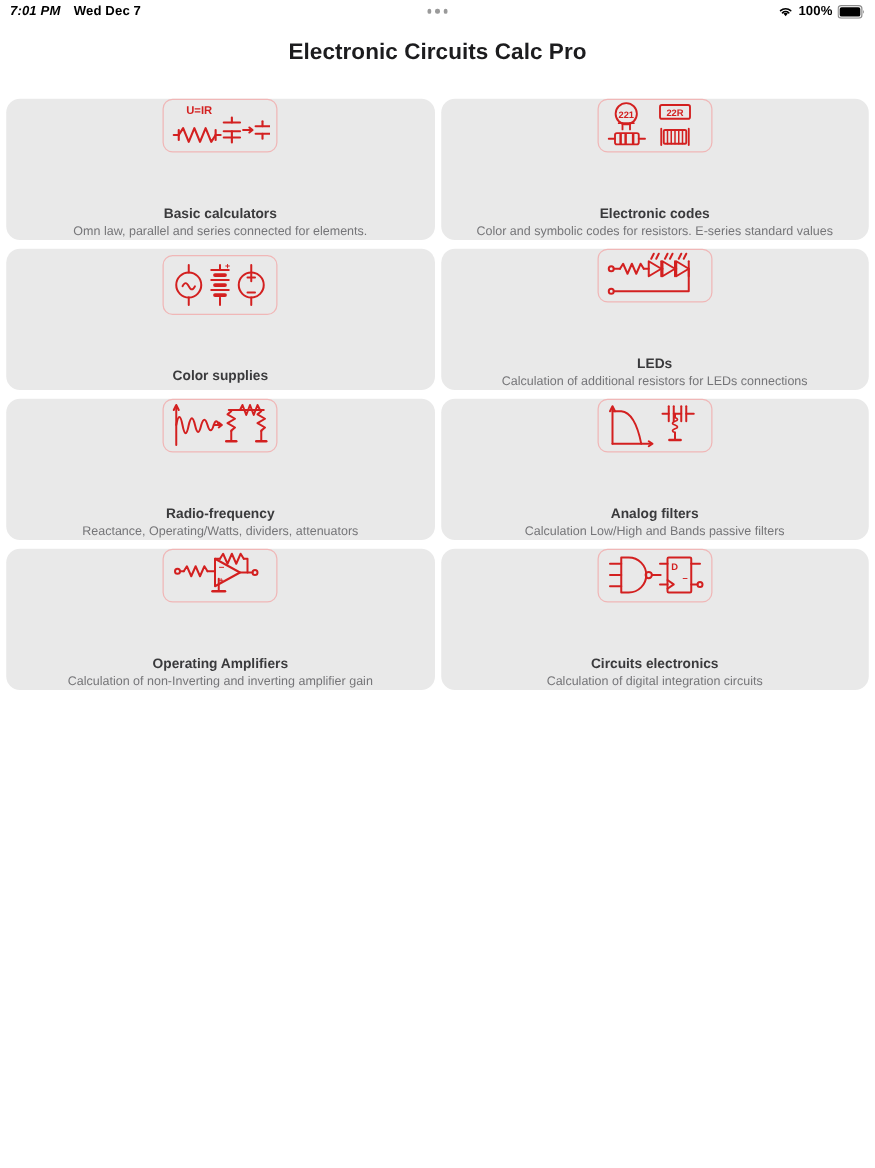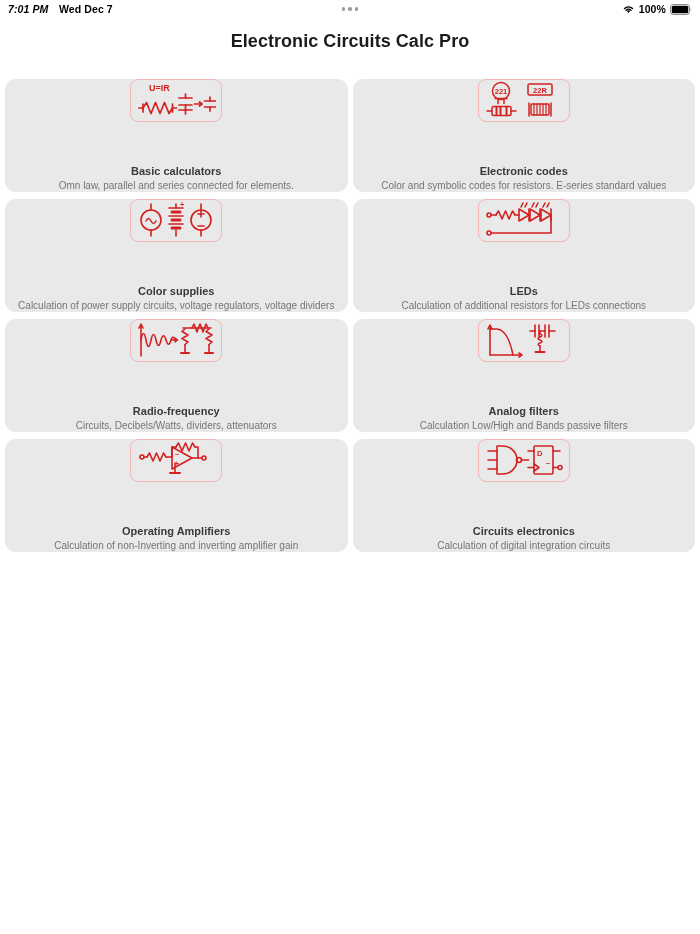--- a/index.html
+++ b/index.html
@@ -231,21 +231,20 @@
           <circle cx="130" cy="40" r="20"></circle>
           <path d="M130 8 v12"></path>
           <path d="M130 60 v12"></path>
           <path d="M124 28 h12 M130 22 v12"></path>
           <path d="M124 52 h12"></path>
         </g>
         <text x="88" y="14" font-family="'Liberation Sans',sans-serif" font-size="14" font-weight="700" fill="#d32020">+</text>
       </svg>
     </div>
     <div class="card-title">Color supplies</div>
-    <div class="card-sub">Calculation of power supply circuits, voltage regulators, voltage dividers</div>
   </div>
 
   <div class="card">
     <div class="iconbox">
       <svg width="80" height="40" viewBox="0 0 160 80">
         <g stroke="#d32020" stroke-width="3.2" fill="none" stroke-linecap="round" stroke-linejoin="round">
 
           <circle cx="10" cy="30" r="4"></circle>
           <circle cx="10" cy="66" r="4"></circle>
 
@@ -295,21 +294,21 @@
           <path d="M98 50 v14"></path>
           <path d="M90 66 h16" stroke-width="4"></path>
 
           <path d="M146 18 l-6 5 l12 7 l-12 7 l12 7 l-6 5"></path>
           <path d="M146 50 v14"></path>
           <path d="M138 66 h16" stroke-width="4"></path>
         </g>
       </svg>
     </div>
     <div class="card-title">Radio-frequency</div>
-    <div class="card-sub">Circuits, Decibels/Watts, dividers, attenuators</div>
+    <div class="card-sub">Reactance, Operating/Watts, dividers, attenuators</div>
   </div>
 
   <div class="card">
     <div class="iconbox">
       <svg width="80" height="40" viewBox="0 0 160 80">
         <g stroke="#d32020" stroke-width="3.2" fill="none" stroke-linecap="round" stroke-linejoin="round">
 
           <path d="M12 70 v-58"></path>
           <path d="M8 18 l4 -8 l4 8"></path>
           <path d="M12 70 h62"></path>

